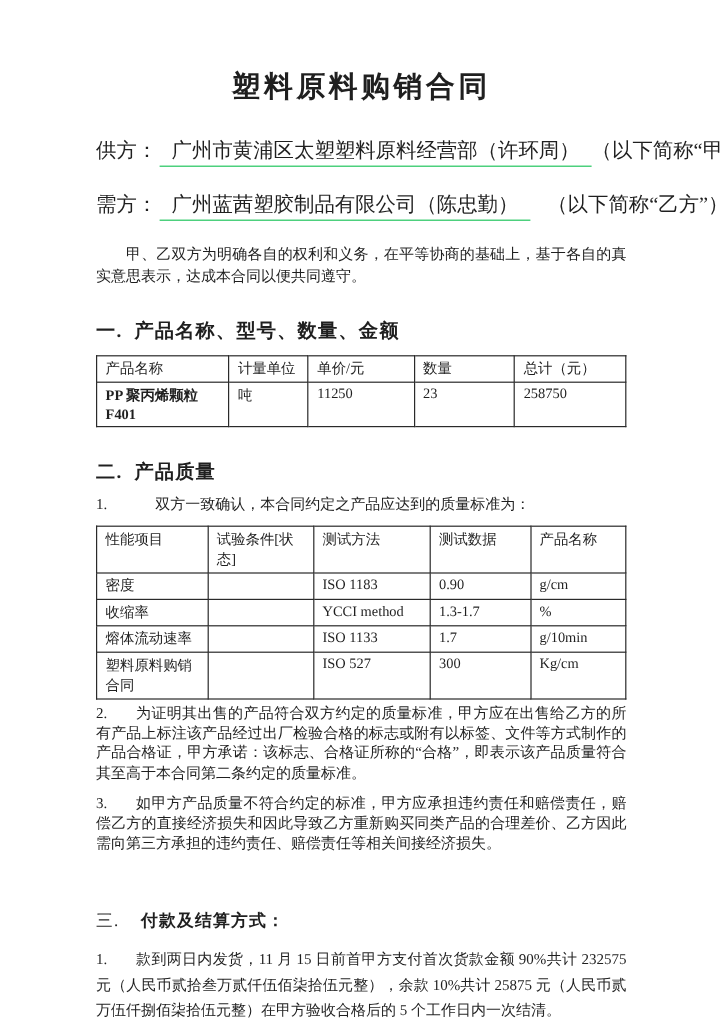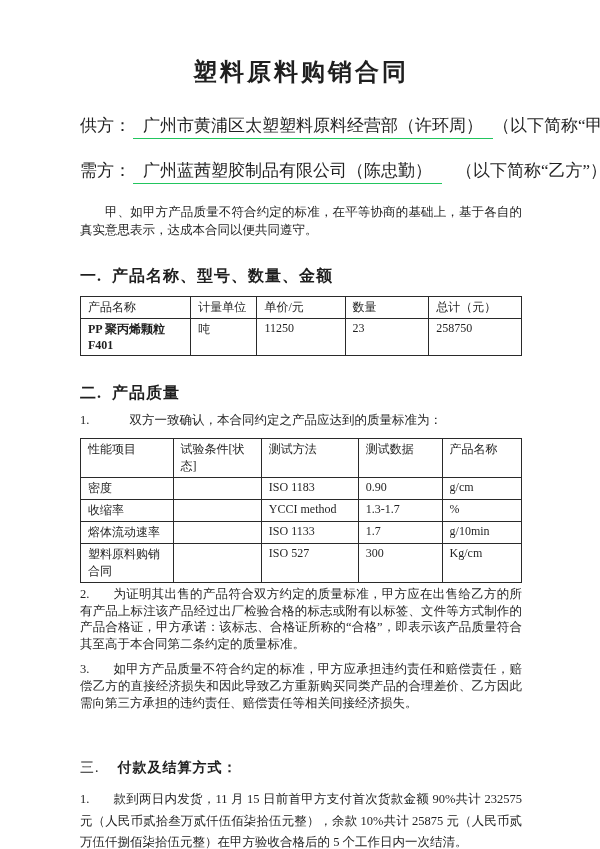--- a/index.html
+++ b/index.html
@@ -107,21 +107,21 @@
     <span class="party-alias">（以下简称“甲方”）</span>
   </div>
 
   <div class="party-row">
     <span class="party-label">需方：</span>
     <span class="party-value">广州蓝茜塑胶制品有限公司（陈忠勤）</span>
     <span class="sig-line"></span>
     <span class="party-alias">（以下简称“乙方”）</span>
   </div>
 
-  <p class="intro">甲、如甲方产品质量不符合约定的标准，在平等协商的基础上，基于各自的真实意思表示，达成本合同以便共同遵守。</p>
+  <p class="intro">甲、乙双方为明确各自的权利和义务，在平等协商的基础上，基于各自的真实意思表示，达成本合同以便共同遵守。</p>
 
   <div class="sec-heading">
     <span class="sec-num">一.</span><span>产品名称、型号、数量、金额</span>
   </div>
 
   <table>
     <tbody>
         <tr>
       <th style="width:25%">产品名称</th>
       <th style="width:15%">计量单位</th>

